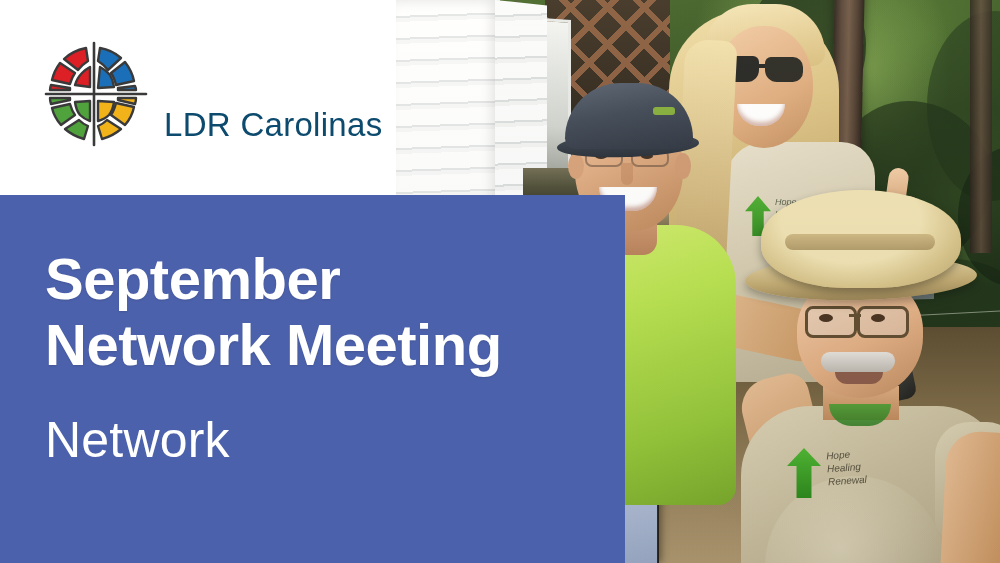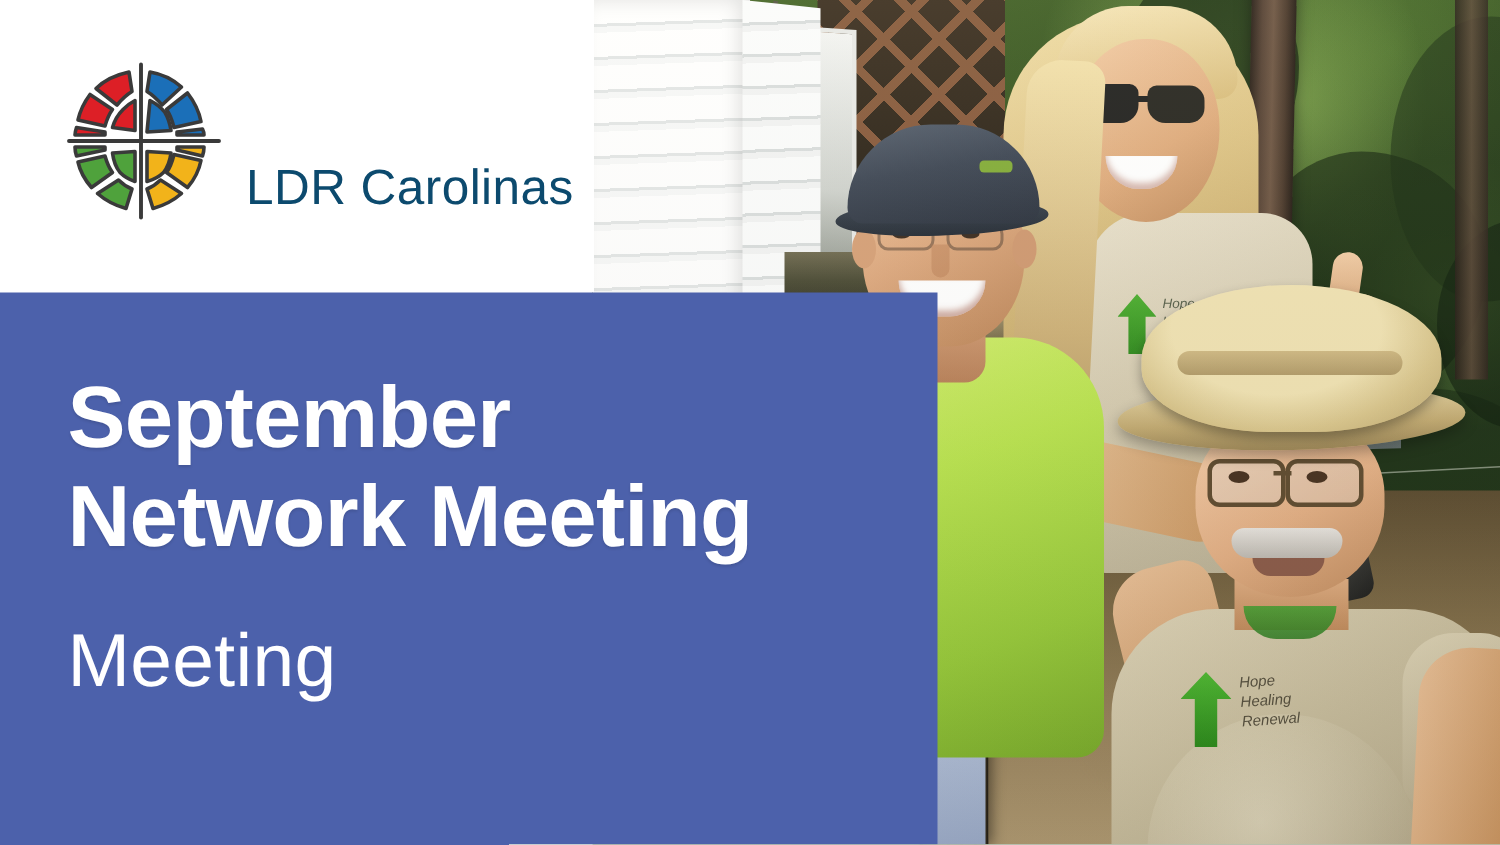--- a/index.html
+++ b/index.html
@@ -583,15 +583,15 @@
           <line x1="4" y1="54" x2="104" y2="54"></line>
         </g>
       </svg>
     </div>
     <div class="brand-name">LDR Carolinas</div>
   </div>
 
   <div class="blue-panel"></div>
   <div class="headline">September
 Network Meeting</div>
-  <div class="subline">Meeting</div>
+  <div class="subline">Network</div>
 
 </div>
 
 </body></html>

